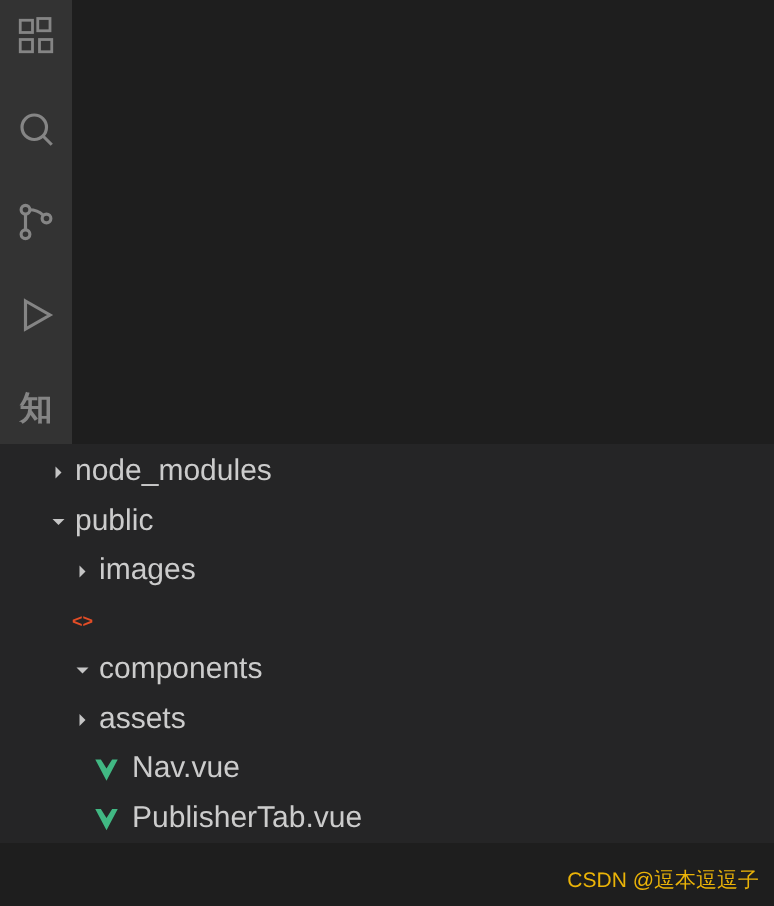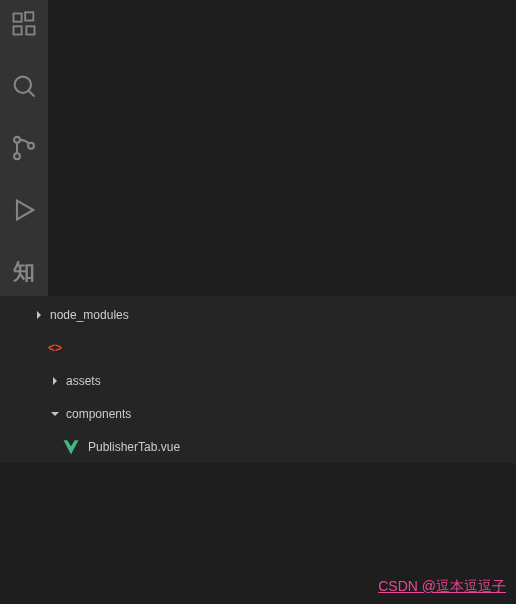--- a/index.html
+++ b/index.html
@@ -70,31 +70,30 @@
       height: 18px;
       flex-shrink: 0;
       display: inline-flex;
       align-items: center;
       justify-content: center;
       margin-right: 8px;
       font-weight: bold;
       font-size: 13px;
     }
     .label {
-      font-size: 12px;
+      font-size: 20px;
     }
     .indent-spacer { flex-shrink: 0; }
     .watermark {
       position: absolute;
       bottom: 8px;
       right: 10px;
-      color: #ec4899;
+      color: #eab308;
       font-size: 14px;
       pointer-events: none;
-      text-decoration: underline;
     }
     .root-wrap { position: relative; width: 516px; height: 604px; }
   </style>
 </head>
 <body>
 
 <div class="root-wrap">
   <div class="activity-bar">
     <div class="icon">
       <svg viewBox="0 0 24 24" fill="none" stroke="currentColor" stroke-width="1.6">
@@ -134,49 +133,76 @@
         <div class="tree-item">
           <span class="indent-spacer" style="width: 30px;"></span>
           <span class="chevron">
             <svg viewBox="0 0 16 16" fill="currentColor">
               <path d="M6 4l4 4-4 4V4z"></path>
             </svg>
           </span>
           <span class="label">node_modules</span>
         </div>
         <div class="tree-item">
+          <span class="indent-spacer" style="width: 30px;"></span>
+          <span class="chevron">
+            <svg viewBox="0 0 16 16" fill="currentColor">
+              <path d="M4 6l4 4 4-4H4z"></path>
+            </svg>
+          </span>
+          <span class="label">public</span>
+        </div>
+        <div class="tree-item">
+          <span class="indent-spacer" style="width: 46px;"></span>
+          <span class="chevron">
+            <svg viewBox="0 0 16 16" fill="currentColor">
+              <path d="M6 4l4 4-4 4V4z"></path>
+            </svg>
+          </span>
+          <span class="label">images</span>
+        </div>
+        <div class="tree-item">
           <span class="indent-spacer" style="width: 46px;"></span>
           <span class="file-icon">
             <span style="color:#e44d26;font-weight:900;font-size:12px;">&lt;&gt;</span>
           </span>
         </div>
         <div class="tree-item">
           <span class="indent-spacer" style="width: 46px;"></span>
           <span class="chevron">
             <svg viewBox="0 0 16 16" fill="currentColor">
+              <path d="M4 6l4 4 4-4H4z"></path>
+            </svg>
+          </span>
+          <span class="label">components</span>
+        </div>
+        <div class="tree-item">
+          <span class="indent-spacer" style="width: 46px;"></span>
+          <span class="chevron">
+            <svg viewBox="0 0 16 16" fill="currentColor">
               <path d="M6 4l4 4-4 4V4z"></path>
             </svg>
           </span>
           <span class="label">assets</span>
-        </div>
-        <div class="tree-item">
-          <span class="indent-spacer" style="width: 46px;"></span>
-          <span class="chevron">
-            <svg viewBox="0 0 16 16" fill="currentColor">
-              <path d="M4 6l4 4 4-4H4z"></path>
-            </svg>
-          </span>
-          <span class="label">components</span>
         </div>
         <div class="tree-item">
           <span class="indent-spacer" style="width: 62px;"></span>
           <span class="file-icon">
             <svg viewBox="0 0 24 24" fill="#41b883">
               <path d="M2 3h5l5 8 5-8h5L12 22 2 3z"></path>
             </svg>
           </span>
+          <span class="label">Nav.vue</span>
+        </div>
+        <div class="tree-item">
+          <span class="indent-spacer" style="width: 62px;"></span>
+          <span class="file-icon">
+            <svg viewBox="0 0 24 24" fill="#41b883">
+              <path d="M2 3h5l5 8 5-8h5L12 22 2 3z"></path>
+            </svg>
+          </span>
           <span class="label">PublisherTab.vue</span>
         </div>
       </div>
   </div>
 
   <div class="watermark">CSDN @逗本逗逗子</div>
 </div>
 
 </body></html>

